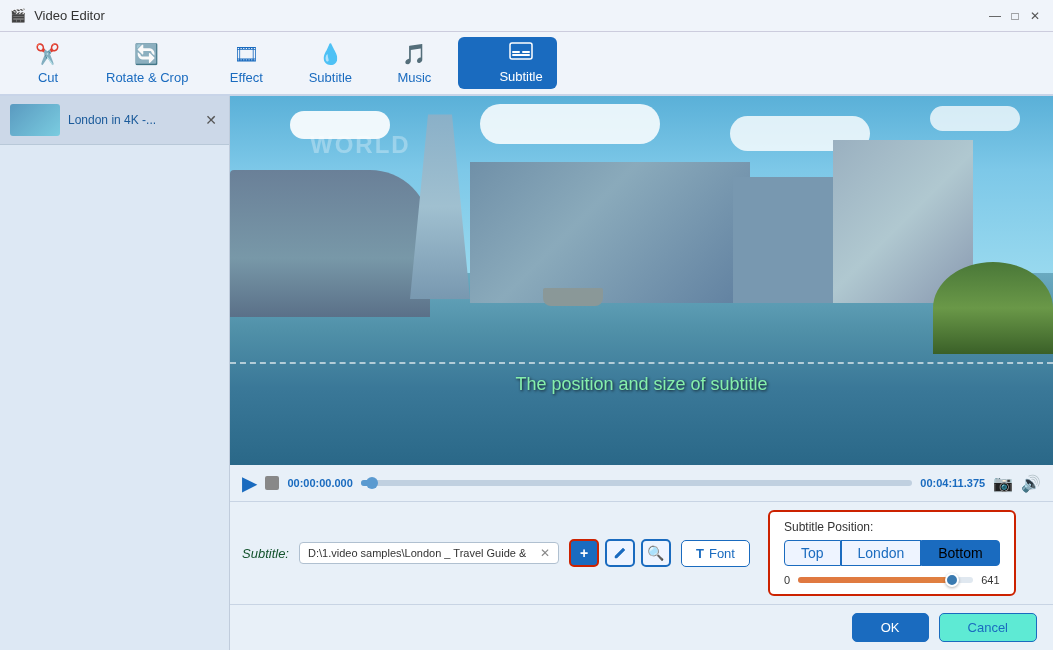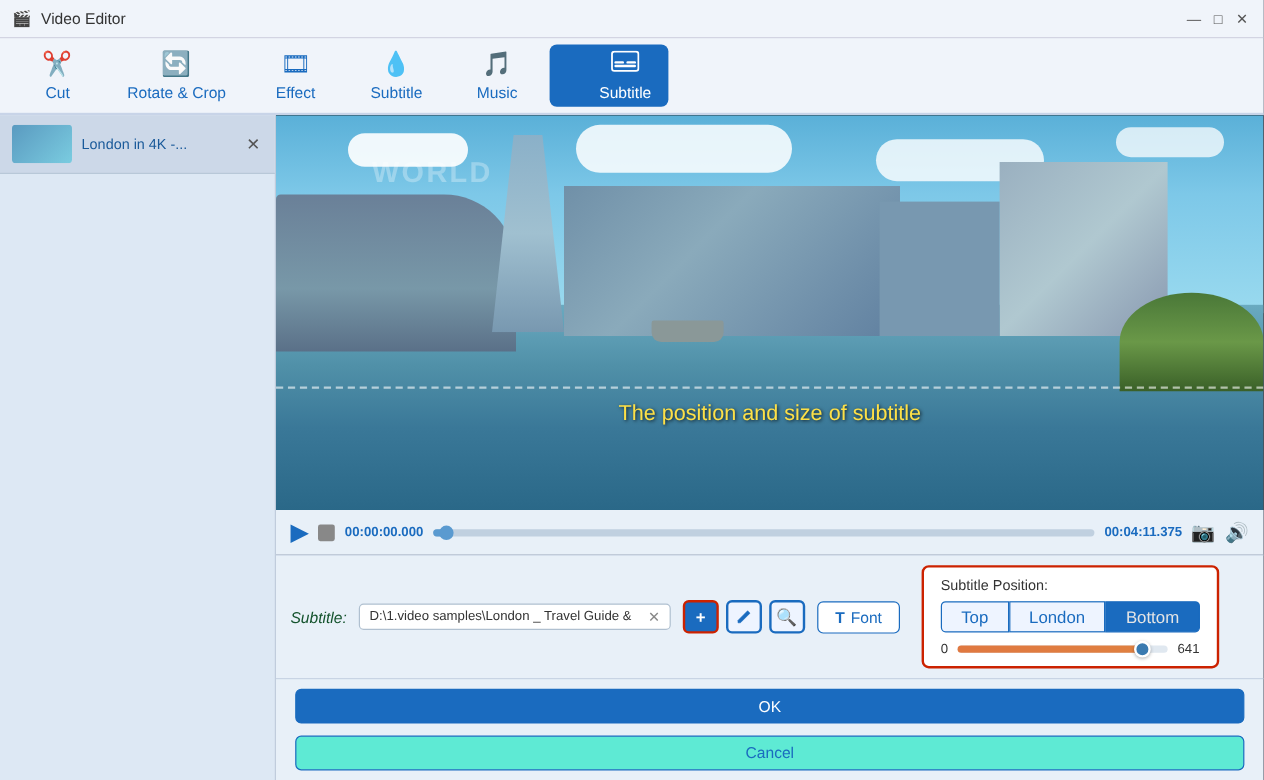--- a/index.html
+++ b/index.html
@@ -141,21 +141,21 @@
     
     .subtitle-overlay {
       position: absolute;
       bottom: 60px;
       left: 0; right: 0;
       text-align: center;
       padding: 10px;
       border-top: 2px dashed rgba(255,255,255,0.6);
     }
     .subtitle-text {
-      color: #fde047;
+      color: #86efac;
       font-size: 18px;
       font-weight: 500;
       text-shadow: 1px 1px 3px rgba(0,0,0,0.8);
     }
 
     
     .watermark-text {
       position: absolute;
       top: 35px;
       left: 80px;
@@ -334,21 +334,21 @@
       border: 1px solid #1a6bbf;
       background: #eef4ff;
       color: #1a6bbf;
       font-size: 14px;
       cursor: pointer;
     }
     .pos-btn:first-child { border-radius: 4px 0 0 4px; }
     .pos-btn:last-child { border-radius: 0 4px 4px 0; }
     .pos-btn.active {
       background: #1a6bbf;
-      color: #e5e5e5;
+      color: #000000;
     }
 
     .slider-row {
       display: flex;
       align-items: center;
       gap: 8px;
     }
     .slider-label { font-size: 11px; color: #333; }
     .slider-track {
       flex: 1;
@@ -377,21 +377,20 @@
     .slider-max { font-size: 11px; color: #333; }
 
     
     .bottom-bar {
       background: #e8f0f8;
       padding: 8px 16px;
       display: flex;
       justify-content: flex-end;
       gap: 10px;
       border-top: 1px solid #c8d4e4;
-      flex-direction: column;
     }
     .bottom-btn {
       padding: 6px 28px;
       border-radius: 5px;
       font-size: 13px;
       cursor: pointer;
       border: 1px solid #1a6bbf;
     }
     .btn-ok {
       background: #1a6bbf;

